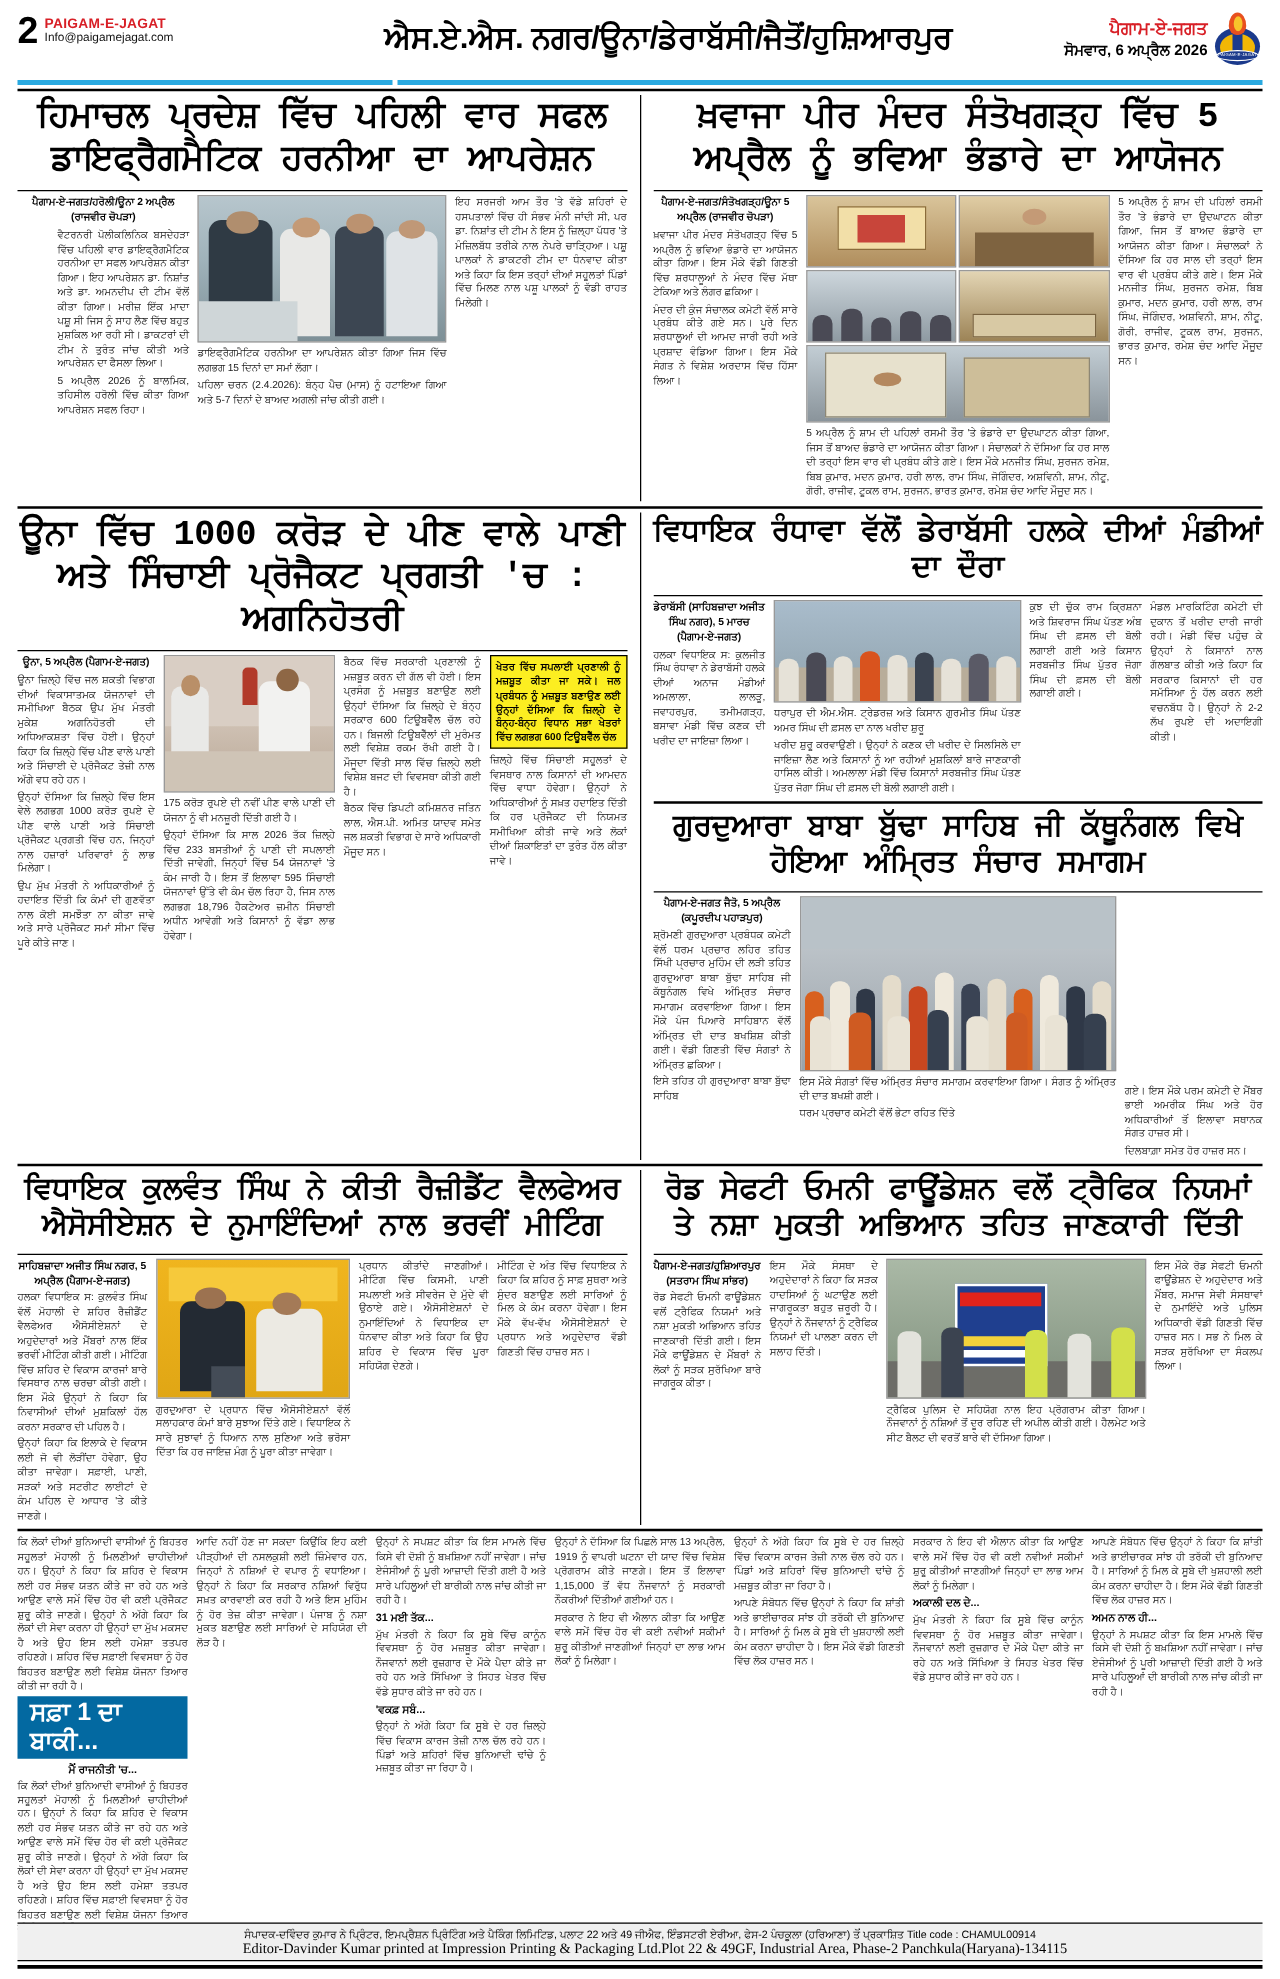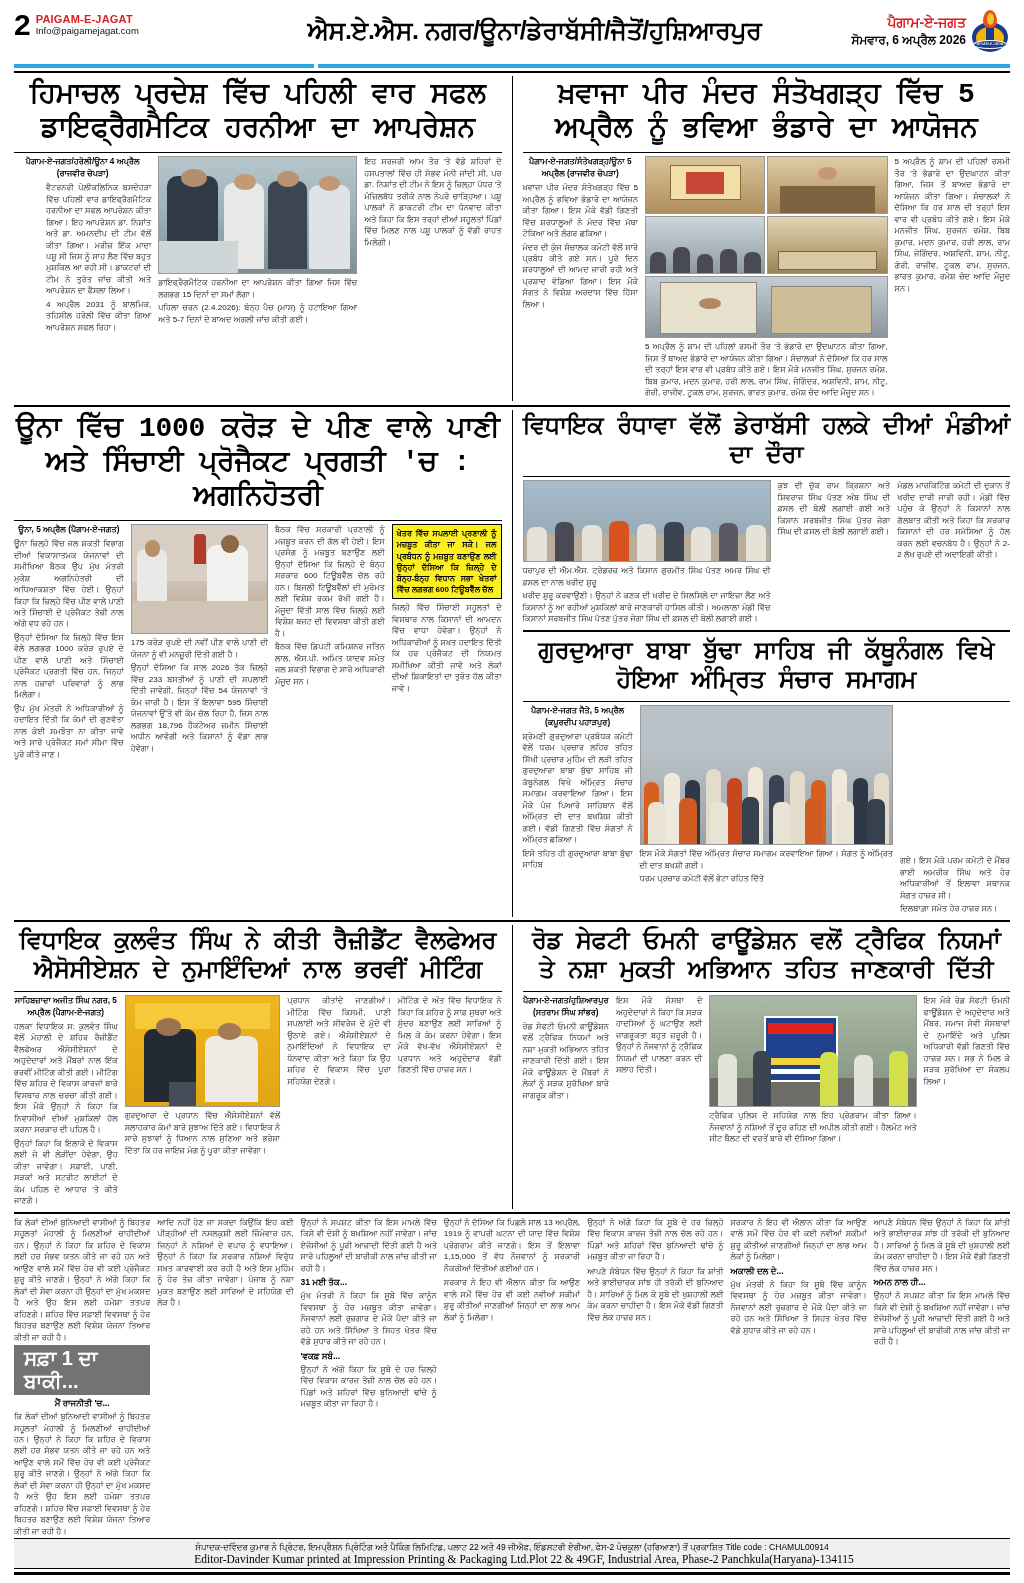--- a/index.html
+++ b/index.html
@@ -60,21 +60,21 @@
 
   .photo { background:#cfcfcf; position:relative; overflow:hidden; border:1px solid #999; }
   .ph-people { position:absolute; bottom:0; left:0; right:0; height:70%; display:flex; align-items:flex-end; justify-content:space-around; }
   .ph-people i { display:block; background:#4a4a55; border-radius:7px 7px 0 0; }
   .ph-head { position:absolute; border-radius:50%; background:#8a6a4f; }
 
   
   .hl-box { background:#fcee21; border:1px solid #000; padding:3px 4px; font-size:8px; line-height:1.4; text-align:justify; font-weight:bold; }
 
   
-  .redbar { background:#737373; color:#fff; font-weight:bold; font-size:20px; padding:2px 10px; display:inline-block; letter-spacing:0px; }
+  .redbar { background:#0369a1; color:#fff; font-weight:bold; font-size:20px; padding:2px 10px; display:inline-block; letter-spacing:0px; }
   .subhead { font-size:8.6px; font-weight:bold; text-align:center; margin:3px 0 2px 0; }
   .subhead-left { font-size:8.6px; font-weight:bold; margin:3px 0 2px 0; }
 
   
   .footer { position:absolute; left:14px; right:14px; bottom:8px; }
   .footer-box { border-top:1.5px solid #000; border-bottom:1.5px solid #000; background:#f0f0f0; padding:3px 0; text-align:center; }
   .footer-l1 { font-size:8.5px; }
   .footer-l2 { font-size:11.5px; font-family:"Liberation Serif", serif;padding-left:24px; }
   .footer-rule { height:3px; background:#000; margin-top:3px; }
 
@@ -116,24 +116,24 @@
     </div>
   <div class="hr-black"></div>
 
   <div class="two-pane">
 
     <div class="pane">
       <div class="headline">ਹਿਮਾਚਲ ਪ੍ਰਦੇਸ਼ ਵਿੱਚ ਪਹਿਲੀ ਵਾਰ ਸਫਲ ਡਾਇਫ੍ਰੈਗਮੈਟਿਕ ਹਰਨੀਆ ਦਾ ਆਪਰੇਸ਼ਨ</div>
       <div class="hr-thin"></div>
       <div class="cols3" style="margin-top:2px;">
         <div>
-          <div class="dateline">ਪੈਗਾਮ-ਏ-ਜਗਤ/ਹਰੋਲੀ/ਊਨਾ 4 ਅਪ੍ਰੈਲ (ਰਾਜਵੀਰ ਚੋਪੜਾ)</div>
+          <div class="dateline">ਪੈਗਾਮ-ਏ-ਜਗਤ/ਹਰੋਲੀ/ਊਨਾ 2 ਅਪ੍ਰੈਲ (ਰਾਜਵੀਰ ਚੋਪੜਾ)</div>
           <div class="body-col" style="margin-top:2px;margin-left:32px;">
             <p>ਵੈਟਰਨਰੀ ਪੋਲੀਕਲਿਨਿਕ ਬਸਦੇਹੜਾ ਵਿੱਚ ਪਹਿਲੀ ਵਾਰ ਡਾਇਫ੍ਰੈਗਮੈਟਿਕ ਹਰਨੀਆ ਦਾ ਸਫਲ ਆਪਰੇਸ਼ਨ ਕੀਤਾ ਗਿਆ। ਇਹ ਆਪਰੇਸ਼ਨ ਡਾ. ਨਿਸ਼ਾਂਤ ਅਤੇ ਡਾ. ਅਮਨਦੀਪ ਦੀ ਟੀਮ ਵੱਲੋਂ ਕੀਤਾ ਗਿਆ। ਮਰੀਜ਼ ਇੱਕ ਮਾਦਾ ਪਸ਼ੂ ਸੀ ਜਿਸ ਨੂੰ ਸਾਹ ਲੈਣ ਵਿੱਚ ਬਹੁਤ ਮੁਸ਼ਕਿਲ ਆ ਰਹੀ ਸੀ। ਡਾਕਟਰਾਂ ਦੀ ਟੀਮ ਨੇ ਤੁਰੰਤ ਜਾਂਚ ਕੀਤੀ ਅਤੇ ਆਪਰੇਸ਼ਨ ਦਾ ਫੈਸਲਾ ਲਿਆ।</p>
-            <p>4 ਅਪ੍ਰੈਲ 2031 ਨੂੰ ਬਾਲਮਿਕ, ਤਹਿਸੀਲ ਹਰੋਲੀ ਵਿੱਚ ਕੀਤਾ ਗਿਆ ਆਪਰੇਸ਼ਨ ਸਫਲ ਰਿਹਾ।</p>
+            <p>5 ਅਪ੍ਰੈਲ 2026 ਨੂੰ ਬਾਲਮਿਕ, ਤਹਿਸੀਲ ਹਰੋਲੀ ਵਿੱਚ ਕੀਤਾ ਗਿਆ ਆਪਰੇਸ਼ਨ ਸਫਲ ਰਿਹਾ।</p>
           </div>
         </div>
         <div style="flex:1.45;">
           <div class="photo" style="height:118px;">
             <div style="position:absolute;inset:0;background:linear-gradient(180deg,#b7c6cd 0%,#9fb2ba 45%,#7d8f96 100%);"></div>
             <div style="position:absolute;left:4%;top:16%;width:26%;height:80%;background:#2f3a44;border-radius:10px 10px 0 0;"></div>
             <div class="ph-head" style="left:11%;top:10%;width:13%;height:16%;background:#b08e6e;"></div>
             <div style="position:absolute;left:33%;top:22%;width:20%;height:74%;background:#e8e8e6;border-radius:9px 9px 0 0;"></div>
             <div class="ph-head" style="left:38%;top:14%;width:11%;height:14%;background:#c49a76;"></div>
             <div style="position:absolute;left:55%;top:20%;width:20%;height:76%;background:#3c4652;border-radius:9px 9px 0 0;"></div>
@@ -262,20 +262,26 @@
     </div>
 
     <div class="vdivider"></div>
 
     <div class="pane">
 
       <div>
         <div class="headline sm">ਵਿਧਾਇਕ ਰੰਧਾਵਾ ਵੱਲੋਂ ਡੇਰਾਬੱਸੀ ਹਲਕੇ ਦੀਆਂ ਮੰਡੀਆਂ ਦਾ ਦੌਰਾ</div>
         <div class="hr-thin"></div>
         <div class="cols3" style="margin-top:2px;">
+          <div>
+            <div class="dateline">ਡੇਰਾਬੱਸੀ (ਸਾਹਿਬਜ਼ਾਦਾ ਅਜੀਤ ਸਿੰਘ ਨਗਰ), 5 ਮਾਰਚ (ਪੈਗਾਮ-ਏ-ਜਗਤ)</div>
+            <div class="body-col" style="margin-top:2px;">
+              <p>ਹਲਕਾ ਵਿਧਾਇਕ ਸ: ਕੁਲਜੀਤ ਸਿੰਘ ਰੰਧਾਵਾ ਨੇ ਡੇਰਾਬੱਸੀ ਹਲਕੇ ਦੀਆਂ ਅਨਾਜ ਮੰਡੀਆਂ ਅਮਲਾਲਾ, ਲਾਲੜੂ, ਜਵਾਹਰਪੁਰ, ਤਮੀਮਗੜ੍ਹ, ਬਸਾਵਾ ਮੰਡੀ ਵਿੱਚ ਕਣਕ ਦੀ ਖਰੀਦ ਦਾ ਜਾਇਜ਼ਾ ਲਿਆ।</p>
+            </div>
+          </div>
           <div style="flex:2.2;">
             <div class="photo" style="height:82px;">
               <div style="position:absolute;inset:0;background:linear-gradient(#a9bccb,#8fa2ad);"></div>
               <div style="position:absolute;left:0;bottom:0;width:100%;height:34%;background:#b8ad9a;"></div>
               <div class="ph-people">
                 <i style="width:8%;height:62%;background:#e6e2d8"></i>
                 <i style="width:8%;height:70%;background:#4a4a55"></i>
                 <i style="width:8%;height:64%;background:#e6e2d8"></i>
                 <i style="width:8%;height:72%;background:#d9531e"></i>
                 <i style="width:8%;height:66%;background:#e6e2d8"></i>

